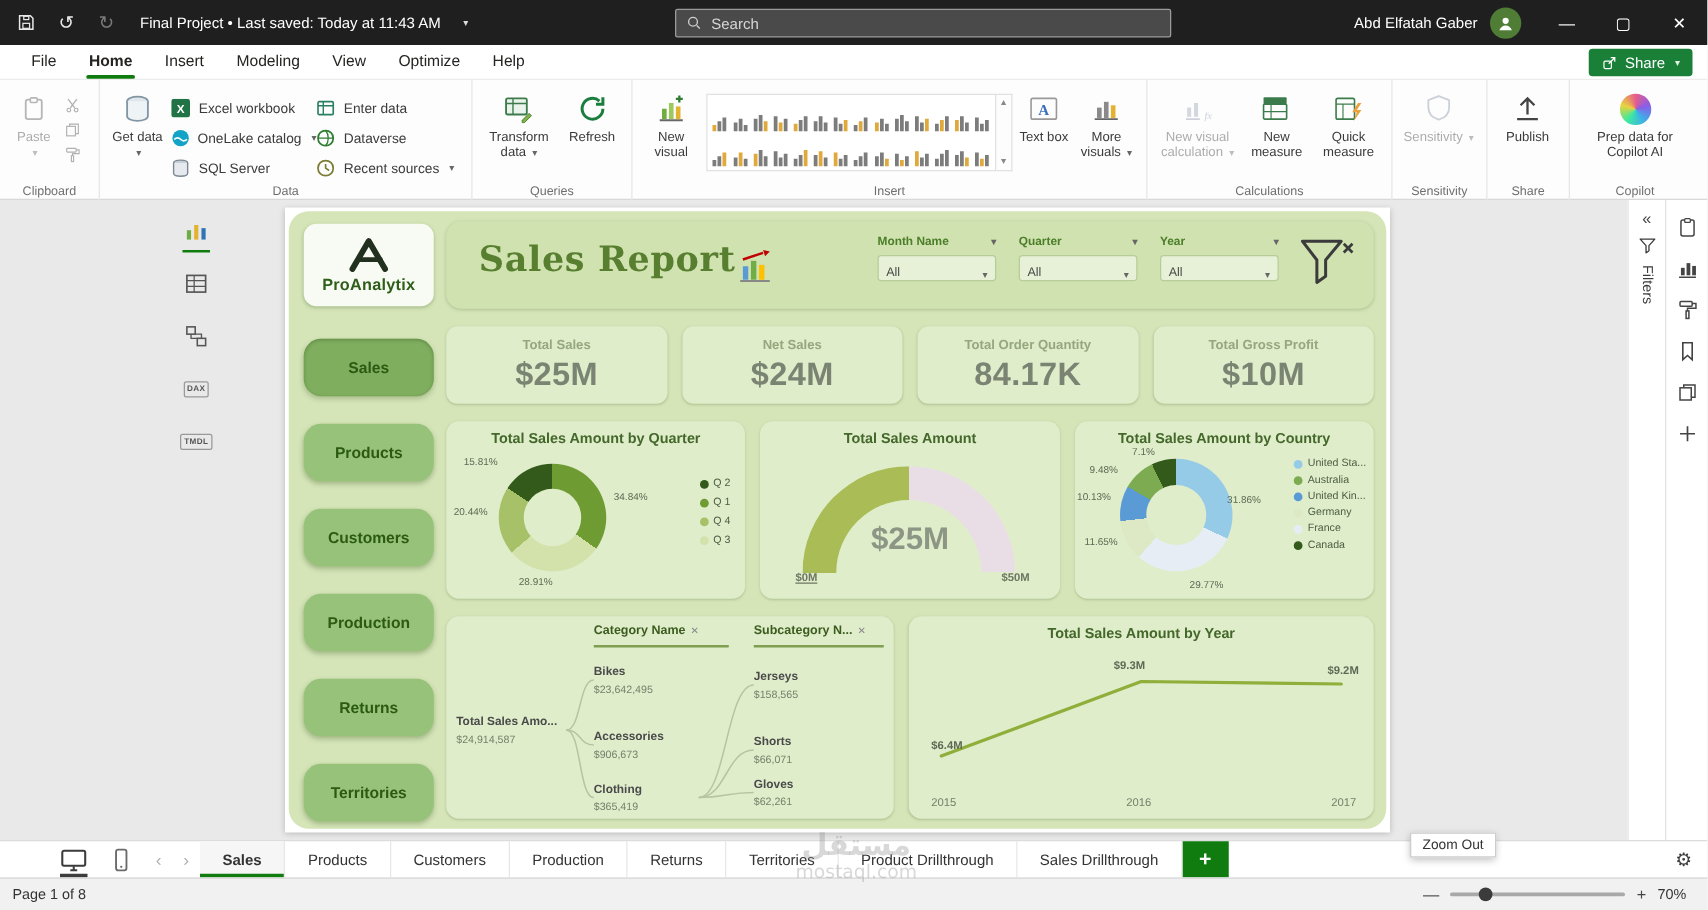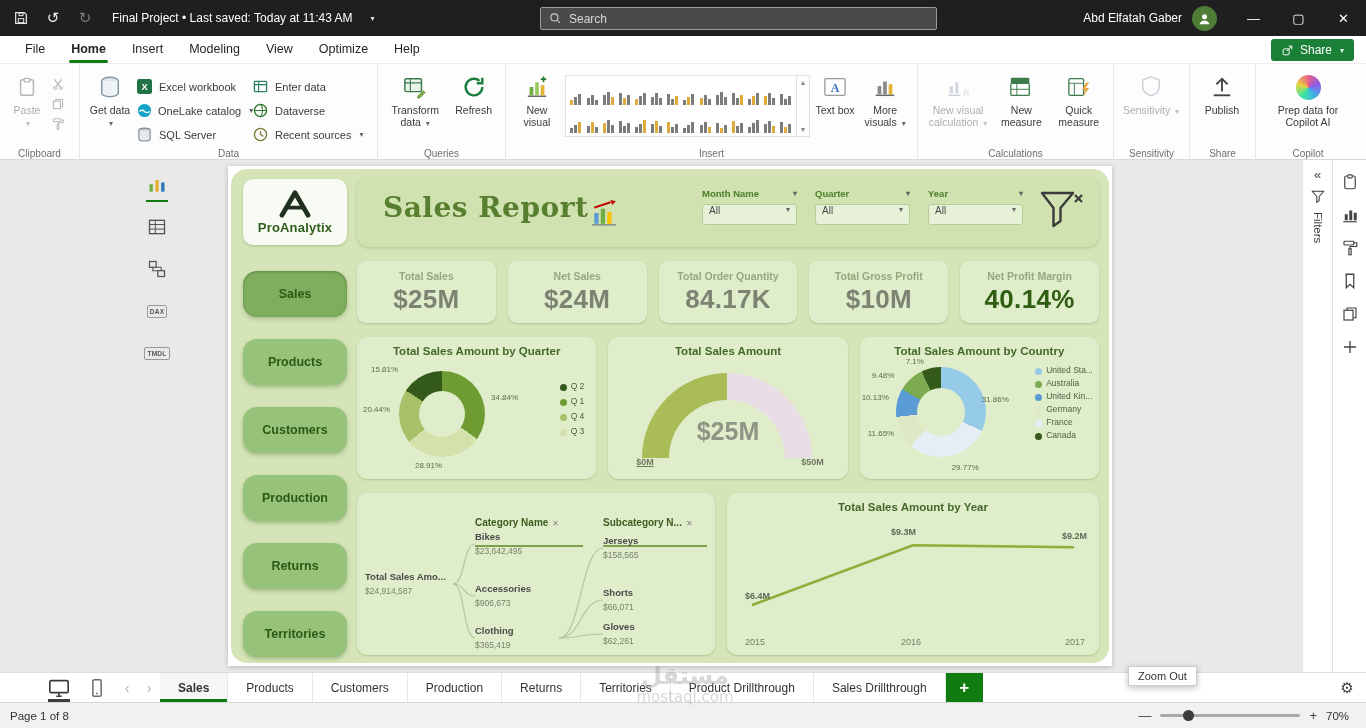--- a/index.html
+++ b/index.html
@@ -62,21 +62,21 @@
 .logo-txt{font-size:13px;font-weight:800;color:#2f5e1a;letter-spacing:.2px;}
 .nav-btn{position:absolute;left:12px;width:104px;height:46px;border-radius:14px;background:#96c27a;color:#2d5a12;font-weight:700;font-size:12.5px;display:flex;align-items:center;justify-content:center;box-shadow:0 2px 4px rgba(70,100,40,.35);cursor:pointer;}
 .nav-btn.active{background:#7fae5f;box-shadow:inset 0 1px 3px rgba(40,70,20,.35),0 2px 4px rgba(70,100,40,.3);}
 
 .hdr{position:absolute;left:126px;top:8px;width:742px;height:70px;background:#cfe2af;border-radius:12px;box-shadow:0 1px 3px rgba(70,100,40,.25);}
 .rpt-title{position:absolute;left:26px;top:14px;font:700 28px "DejaVu Serif",serif;color:#587f2f;letter-spacing:.5px;}
 .rpt-title-ic{position:absolute;left:232px;top:22px;}
 .slicers{position:absolute;left:345px;top:11px;display:flex;gap:18px;}
 .slicer{width:95px;}
 .slicer .sl{display:flex;justify-content:space-between;align-items:center;font-size:9.5px;font-weight:700;color:#4c7d28;}
-.slicer .sv{margin-top:5px;height:21px;background:rgba(255,255,255,.5);border:1px solid #b7cd99;border-radius:3px;display:flex;align-items:flex-start;justify-content:space-between;padding:0 6px;font-size:10px;color:#4a4a4a;cursor:pointer;}
+.slicer .sv{margin-top:5px;height:21px;background:rgba(255,255,255,.5);border:1px solid #b7cd99;border-radius:3px;display:flex;align-items:flex-end;justify-content:space-between;padding:0 6px;font-size:10px;color:#4a4a4a;cursor:pointer;}
 .hdr-funnel{position:absolute;right:14px;top:12px;cursor:pointer;}
 
 .kpi-row{position:absolute;left:126px;top:92px;width:742px;display:flex;gap:12px;height:62px;}
 .kpi{flex:1;background:#dfedcb;border-radius:9px;box-shadow:0 1px 2px rgba(80,110,50,.28);display:flex;flex-direction:column;align-items:center;justify-content:center;gap:2px;}
 .kpi .kl{font-size:10.5px;color:#96a77e;font-weight:600;}
 .kpi .kv{font-size:26px;color:#7b8472;font-weight:700;letter-spacing:.3px;}
 .kpi.accent .kv{color:#2f5e12;}
 
 .charts-row{position:absolute;left:126px;top:168px;width:742px;height:142px;display:flex;gap:12px;}
 .ccard{flex:1;background:#dfedcb;border-radius:10px;position:relative;box-shadow:0 1px 2px rgba(80,110,50,.28);}
@@ -96,21 +96,21 @@
 #c-legend{right:6px;top:28px;gap:3px;}
 .gauge-clip{position:absolute;left:34px;top:36px;width:170px;height:86px;overflow:hidden;}
 #gauge-arc{width:170px;height:170px;border-radius:50%;position:relative;}
 #gauge-arc::after{content:"";position:absolute;inset:27px;border-radius:50%;background:#dfedcb;}
 .gauge-val{position:absolute;left:0;right:0;top:80px;text-align:center;font-size:25px;font-weight:700;color:#8d9584;}
 .gauge-min{position:absolute;left:28px;top:120px;font-size:9px;color:#6e7761;font-weight:600;text-decoration:underline;}
 .gauge-max{position:absolute;right:24px;top:120px;font-size:9px;color:#6e7761;font-weight:600;}
 
 .bottom-row{position:absolute;left:126px;top:324px;width:742px;height:162px;display:flex;gap:12px;}
 .tree-card{width:358px;background:#dfedcb;border-radius:10px;position:relative;box-shadow:0 1px 2px rgba(80,110,50,.28);}
-.tree-h{position:absolute;top:6px;font-size:10px;font-weight:700;color:#3c5c1e;border-bottom:2px solid #7fa050;padding-bottom:17px;cursor:pointer;margin-top:18px;}
+.tree-h{position:absolute;top:6px;font-size:10px;font-weight:700;color:#3c5c1e;border-bottom:2px solid #7fa050;padding-bottom:6px;cursor:pointer;}
 .tree-h .hx{font-weight:400;font-size:8px;color:#888;margin-left:4px;}
 .tnode{position:absolute;width:104px;cursor:pointer;}
 .tnode .tn{font-size:9.5px;font-weight:600;color:#4a4a4a;white-space:nowrap;}
 .tnode .tv{font-size:8.5px;color:#78816b;}
 .tbar{height:5px;width:78px;background:#cbd8b8;margin:2px 0;border-radius:1px;overflow:hidden;}
 .tbar i{display:block;height:100%;}
 .tree-links{position:absolute;inset:0;}
 .line-card{flex:1;background:#dfedcb;border-radius:10px;position:relative;box-shadow:0 1px 2px rgba(80,110,50,.28);}
 #line-svg{position:absolute;left:8px;top:30px;}
 .pt-label{position:absolute;font-size:9px;color:#5f6a55;font-weight:600;}
@@ -706,24 +706,20 @@
               <span class="kl">Net Sales</span>
               <span class="kv">$24M</span>
             </div>
           <div class="kpi">
               <span class="kl">Total Order Quantity</span>
               <span class="kv">84.17K</span>
             </div>
           <div class="kpi">
               <span class="kl">Total Gross Profit</span>
               <span class="kv">$10M</span>
-            </div>
-          <div class="kpi accent">
-              <span class="kl">Net Profit Margin</span>
-              <span class="kv">40.14%</span>
             </div>
         </div>
 
         <div class="charts-row">
 
           <div class="ccard">
             <span class="ctitle">Total Sales Amount by Quarter</span>
             <div class="donut" id="quarter-donut" style="background: conic-gradient(rgb(111, 155, 51) 0deg, rgb(111, 155, 51) 125.4deg, rgb(211, 225, 171) 125.4deg, rgb(211, 225, 171) 229.5deg, rgb(166, 193, 103) 229.5deg, rgb(166, 193, 103) 303.1deg, rgb(51, 89, 27) 303.1deg, rgb(51, 89, 27) 360deg);"></div>
             <span class="callout" style="left:14px;top:28px">15.81%</span>
             <span class="callout" style="left:134px;top:56px">34.84%</span>

